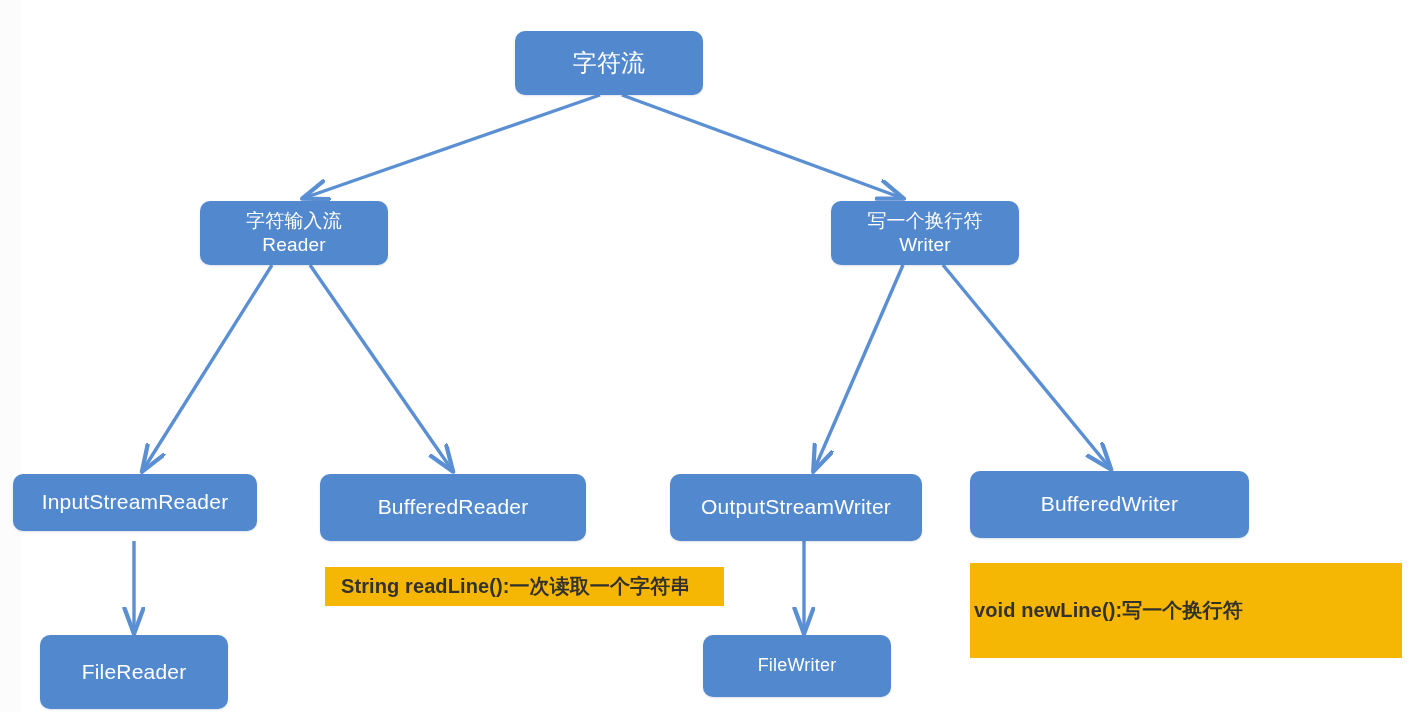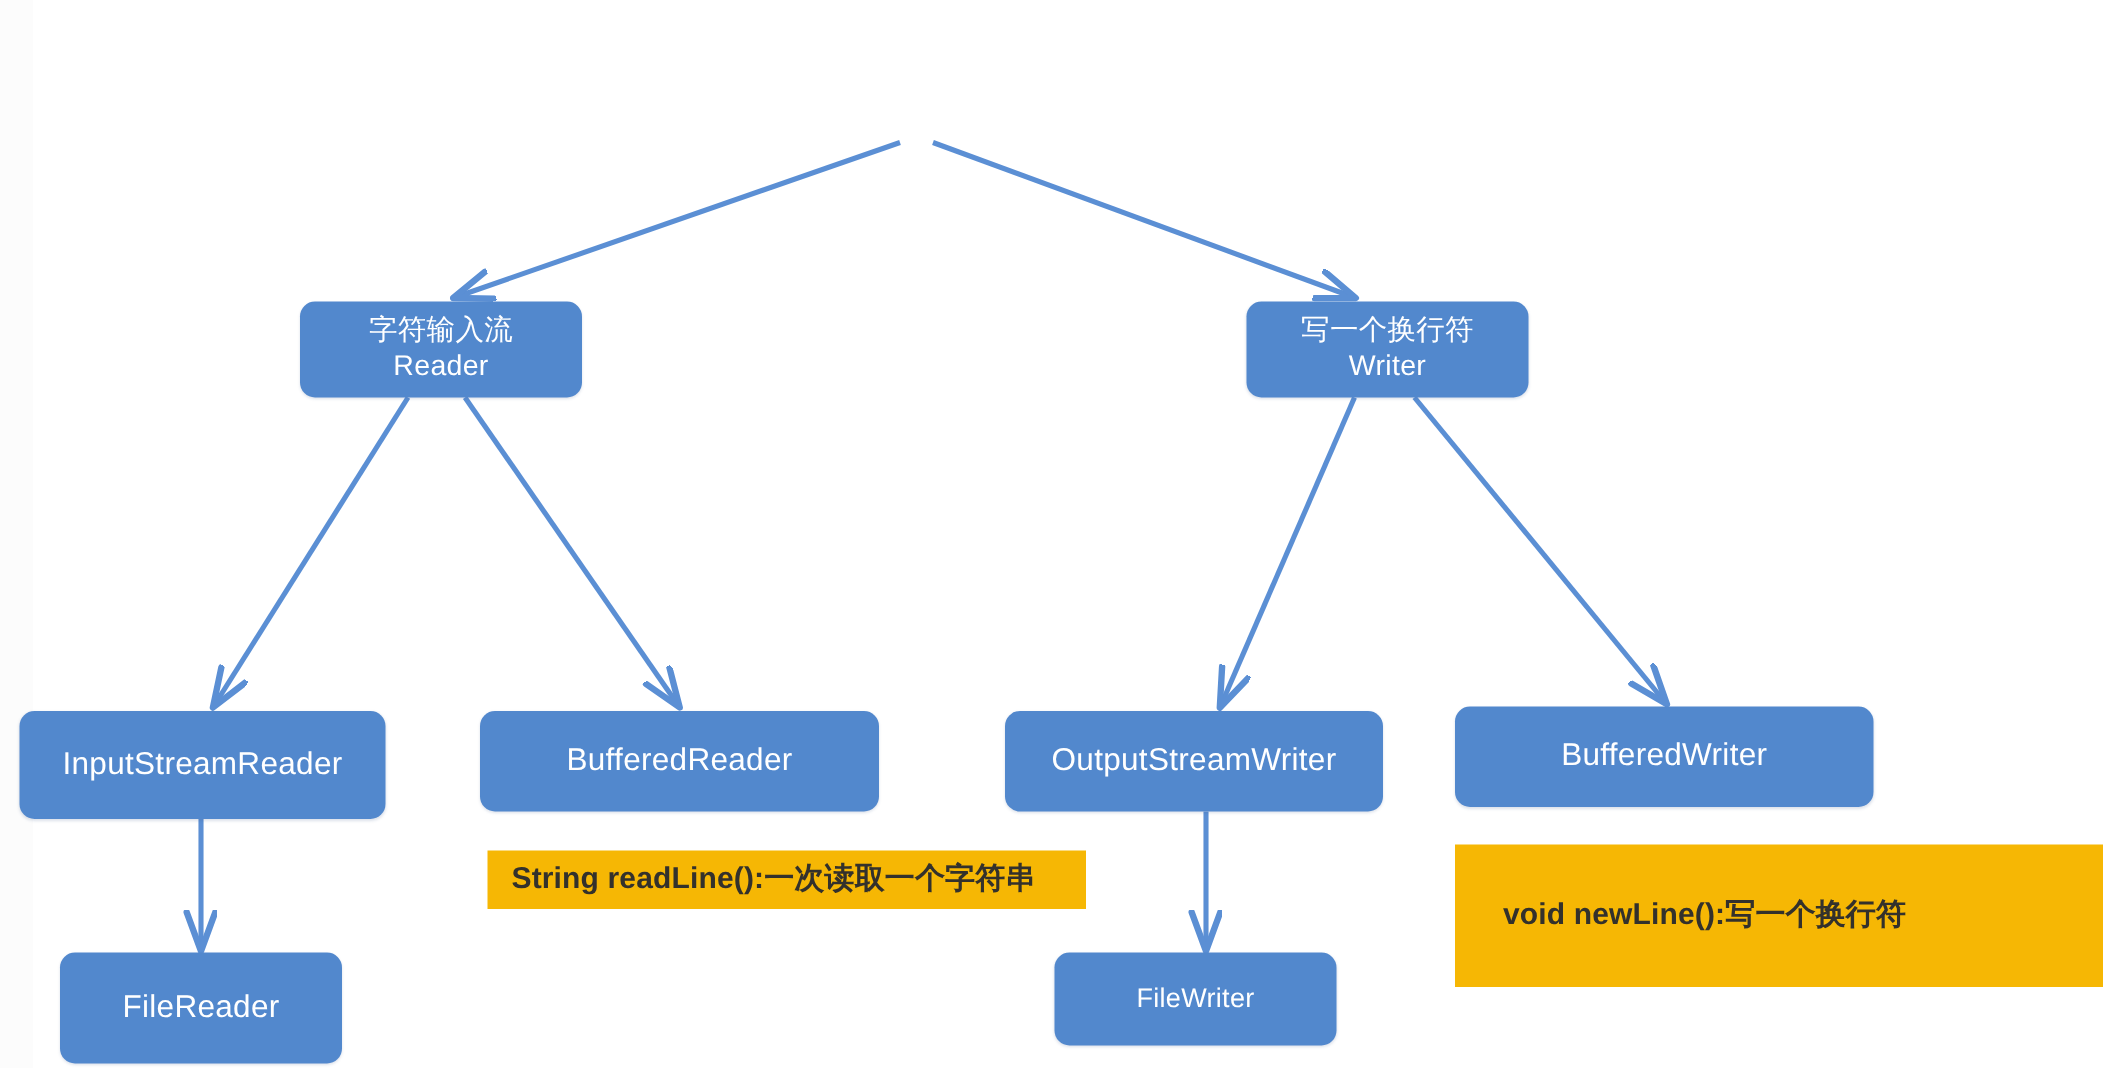--- a/index.html
+++ b/index.html
@@ -101,36 +101,41 @@
 
     <line x1="903" y1="265" x2="814" y2="470" stroke="#5b8fd4" stroke-width="3.4" marker-end="url(#ah)"></line>
 
     <line x1="943" y1="265" x2="1110" y2="468" stroke="#5b8fd4" stroke-width="3.4" marker-end="url(#ah)"></line>
 
     <line x1="134" y1="541" x2="134" y2="632" stroke="#5b8fd4" stroke-width="3.4" marker-end="url(#ah)"></line>
 
     <line x1="804" y1="541" x2="804" y2="632" stroke="#5b8fd4" stroke-width="3.4" marker-end="url(#ah)"></line>
   </svg>
 
+  <div class="node" style="left:515px; top:31px; width:188px; height:64px; font-size:24px;">
+    <span class="lines">
+      <span class="l1">字符流</span>
+    </span>
+  </div>
 
   <div class="node" style="left:200px; top:201px; width:188px; height:64px; font-size:19px;">
     <span class="lines">
       <span class="l1">字符输入流</span>
       <span class="l2">Reader</span>
     </span>
   </div>
 
   <div class="node" style="left:831px; top:201px; width:188px; height:64px; font-size:19px;">
     <span class="lines">
       <span class="l1">写一个换行符</span>
       <span class="l2">Writer</span>
     </span>
   </div>
 
-  <div class="node" style="left:13px; top:474px; width:244px; height:72px; font-size:21px;">
+  <div class="node" style="left:13px; top:474px; width:244px; height:57px; font-size:21px;">
     <span class="lines">
       <span class="l1">InputStreamReader</span>
     </span>
   </div>
 
   <div class="node" style="left:320px; top:474px; width:266px; height:67px; font-size:21px;">
     <span class="lines">
       <span class="l1">BufferedReader</span>
     </span>
   </div>
@@ -156,17 +161,17 @@
   <div class="node" style="left:703px; top:635px; width:188px; height:62px; font-size:18px;">
     <span class="lines">
       <span class="l1">FileWriter</span>
     </span>
   </div>
 
   <div class="note" style="left:325px; top:567px; width:399px; height:39px; font-size:20px; padding-left:16px;">
     <span class="nline">String readLine():一次读取一个字符串</span>
   </div>
 
-  <div class="note" style="left:970px; top:563px; width:432px; height:95px; font-size:20px; padding-left:32px;">
+  <div class="note" style="left:970px; top:563px; width:432px; height:95px; font-size:20px; padding-left:4px;">
     <span class="nline">void newLine():写一个换行符</span>
   </div>
 
 </div>
 
 </body></html>

